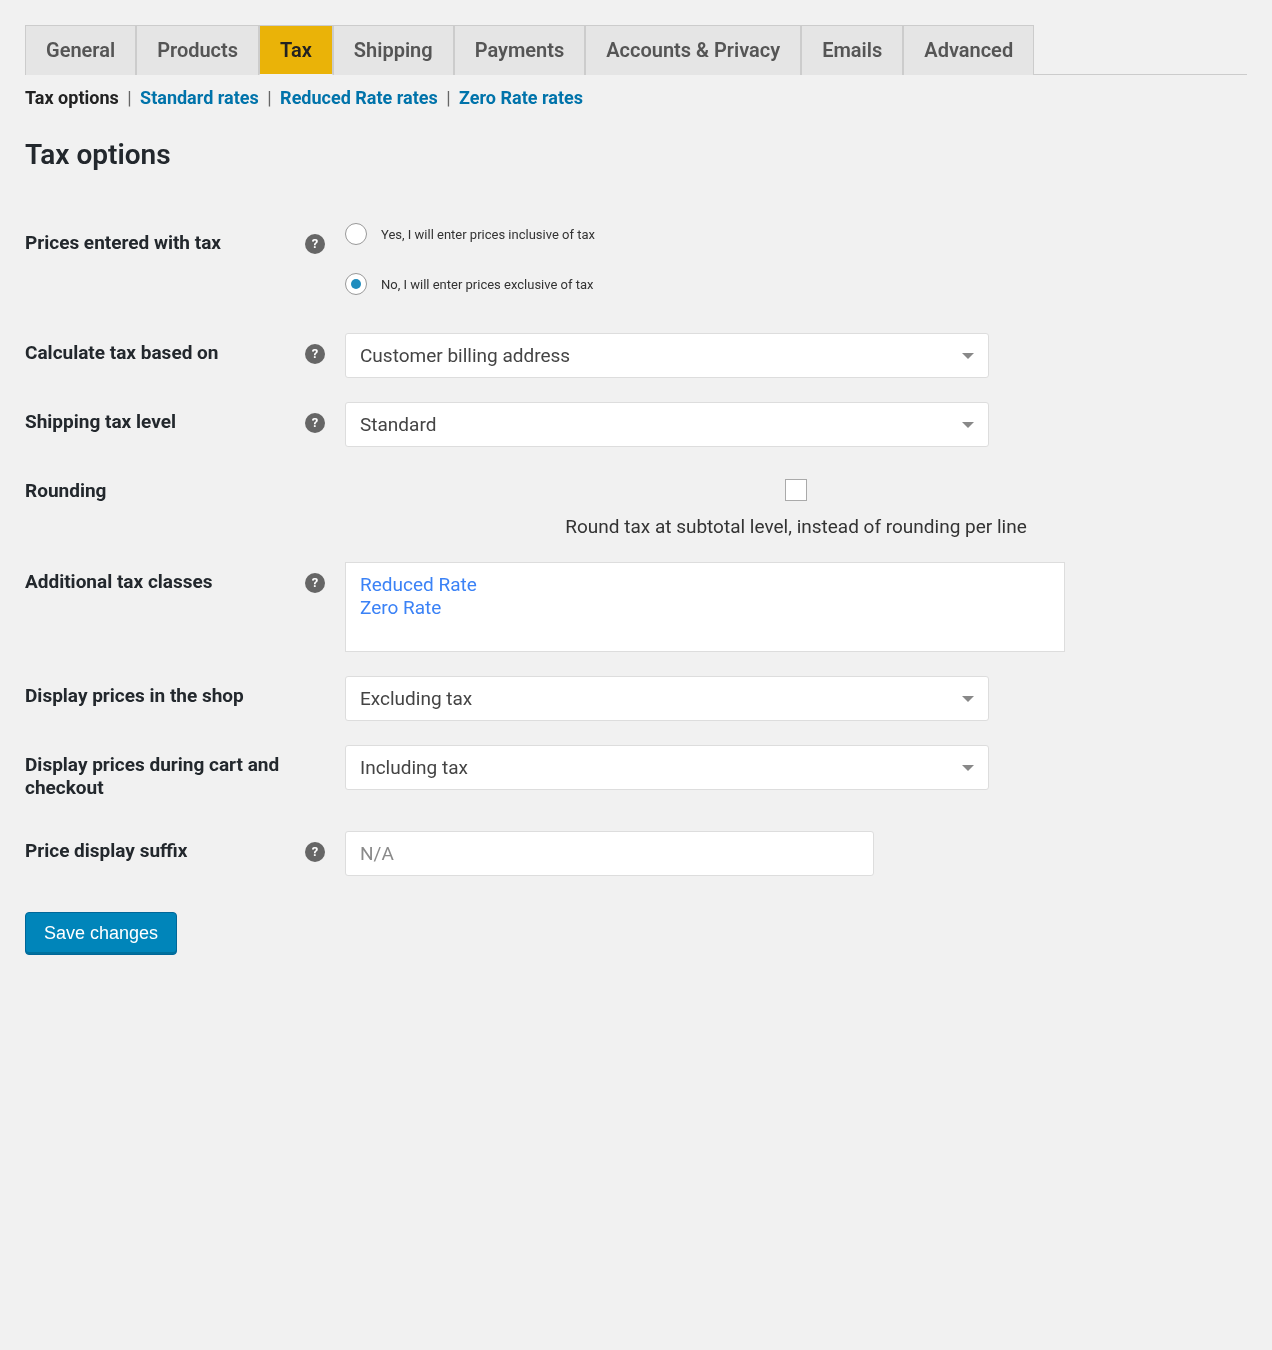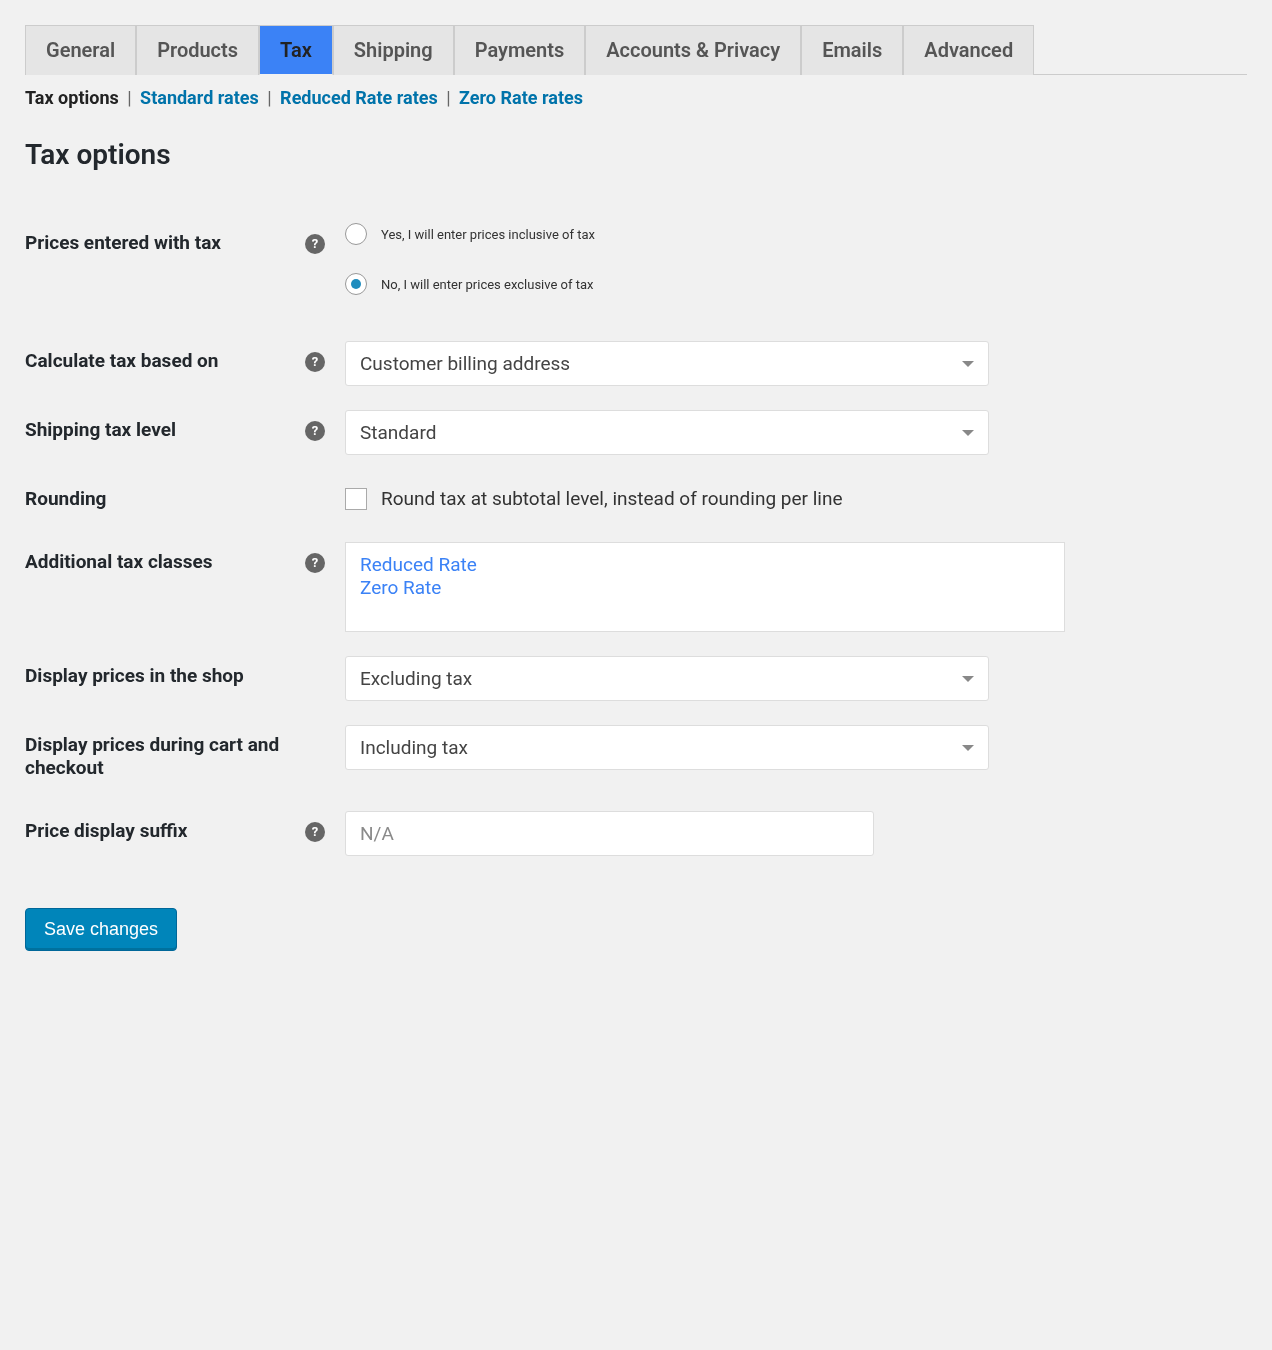--- a/index.html
+++ b/index.html
@@ -25,21 +25,21 @@
     color: #555;
     font-weight: 600;
     font-size: 20px;
     padding: 12px 20px;
     border: 1px solid #ccc;
     border-bottom: none;
     margin-bottom: -1px;
     cursor: pointer;
   }
   .nav-tab.active {
-    background: #3b82f6;
+    background: #eab308;
     color: #222;
     border-bottom: 1px solid #f1f1f1;
   }
   .subsub {
     font-size: 18px;
     margin-bottom: 30px;
     color: #666;
   }
   .subsub .current {
     color: #222;
@@ -95,21 +95,21 @@
     line-height: 20px;
   }
   .radio-row {
     display: flex;
     align-items: center;
     gap: 14px;
     margin-bottom: 28px;
     font-size: 13px;
     color: #333;
   }
-  .radio-row:last-child { margin-bottom: 22px; }
+  .radio-row:last-child { margin-bottom: 14px; }
   .radio-outer {
     width: 22px;
     height: 22px;
     border: 1px solid #999;
     border-radius: 50%;
     background: #fff;
     display: inline-flex;
     align-items: center;
     justify-content: center;
   }
@@ -141,20 +141,21 @@
     border-right: 6px solid transparent;
     border-top: 6px solid #888;
   }
   .checkbox-row {
     display: flex;
     align-items: center;
     gap: 14px;
     font-size: 19px;
     color: #333;
     padding-top: 8px;
+    flex-direction: column;
   }
   .checkbox-box {
     width: 22px;
     height: 22px;
     border: 1px solid #aaa;
     background: #fff;
   }
   .textarea-box {
     width: 720px;
     min-height: 90px;
@@ -169,21 +170,21 @@
     width: 529px;
     background: #fff;
     border: 1px solid #ddd;
     border-radius: 3px;
     padding: 10px 14px;
     font-size: 19px;
     color: #444;
   }
   .text-input.placeholder { color: #8a8a8a; }
   .save-btn {
-    margin-top: 40px;
+    margin-top: 24px;
     display: inline-block;
     background: #0085ba;
     border: 1px solid #006799;
     color: #fff;
     font-size: 18px;
     padding: 10px 18px;
     border-radius: 4px;
     cursor: pointer;
     box-shadow: inset 0 -2px 0 rgba(0,0,0,0.15);
     text-align: right;

